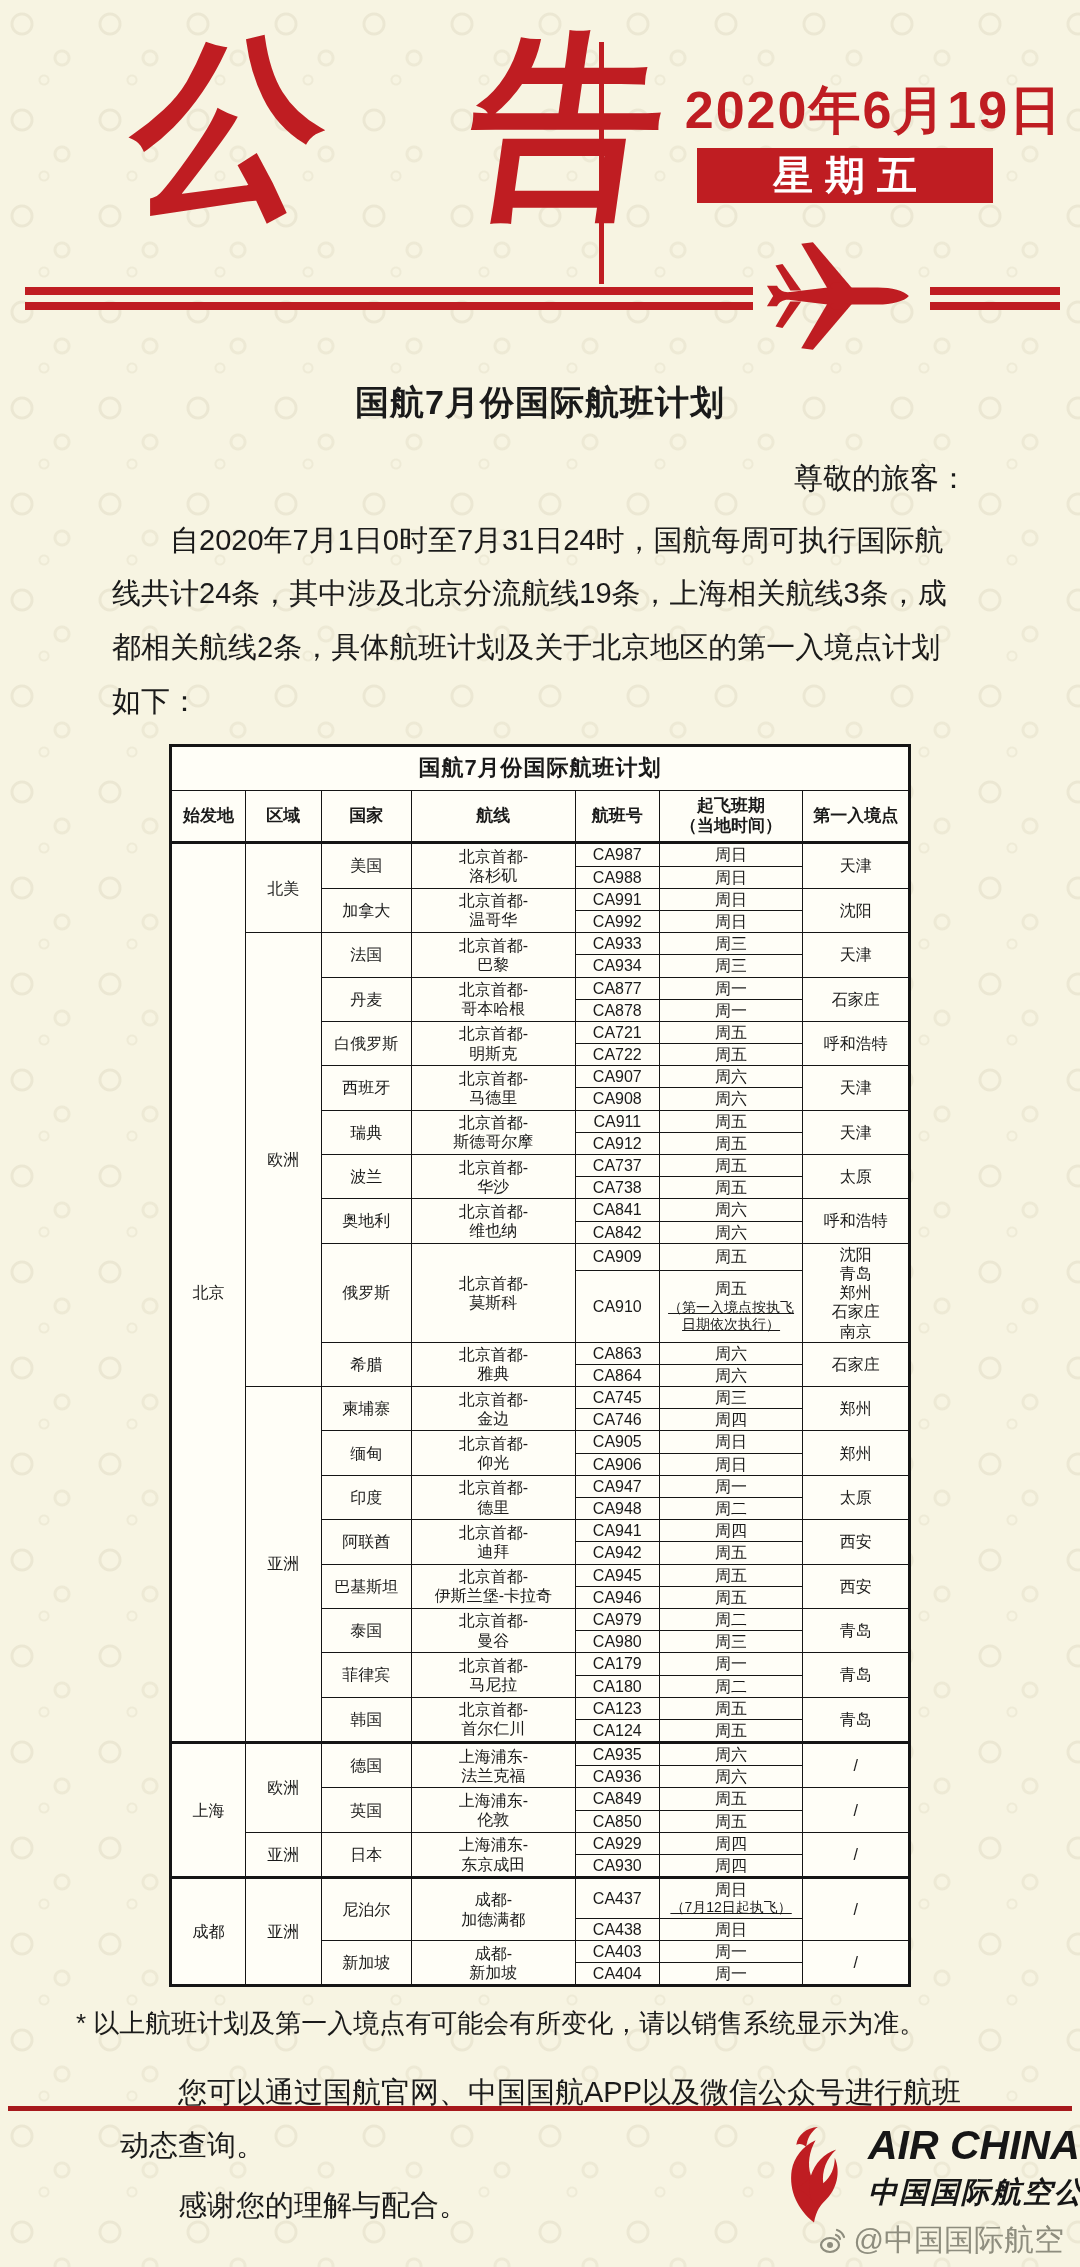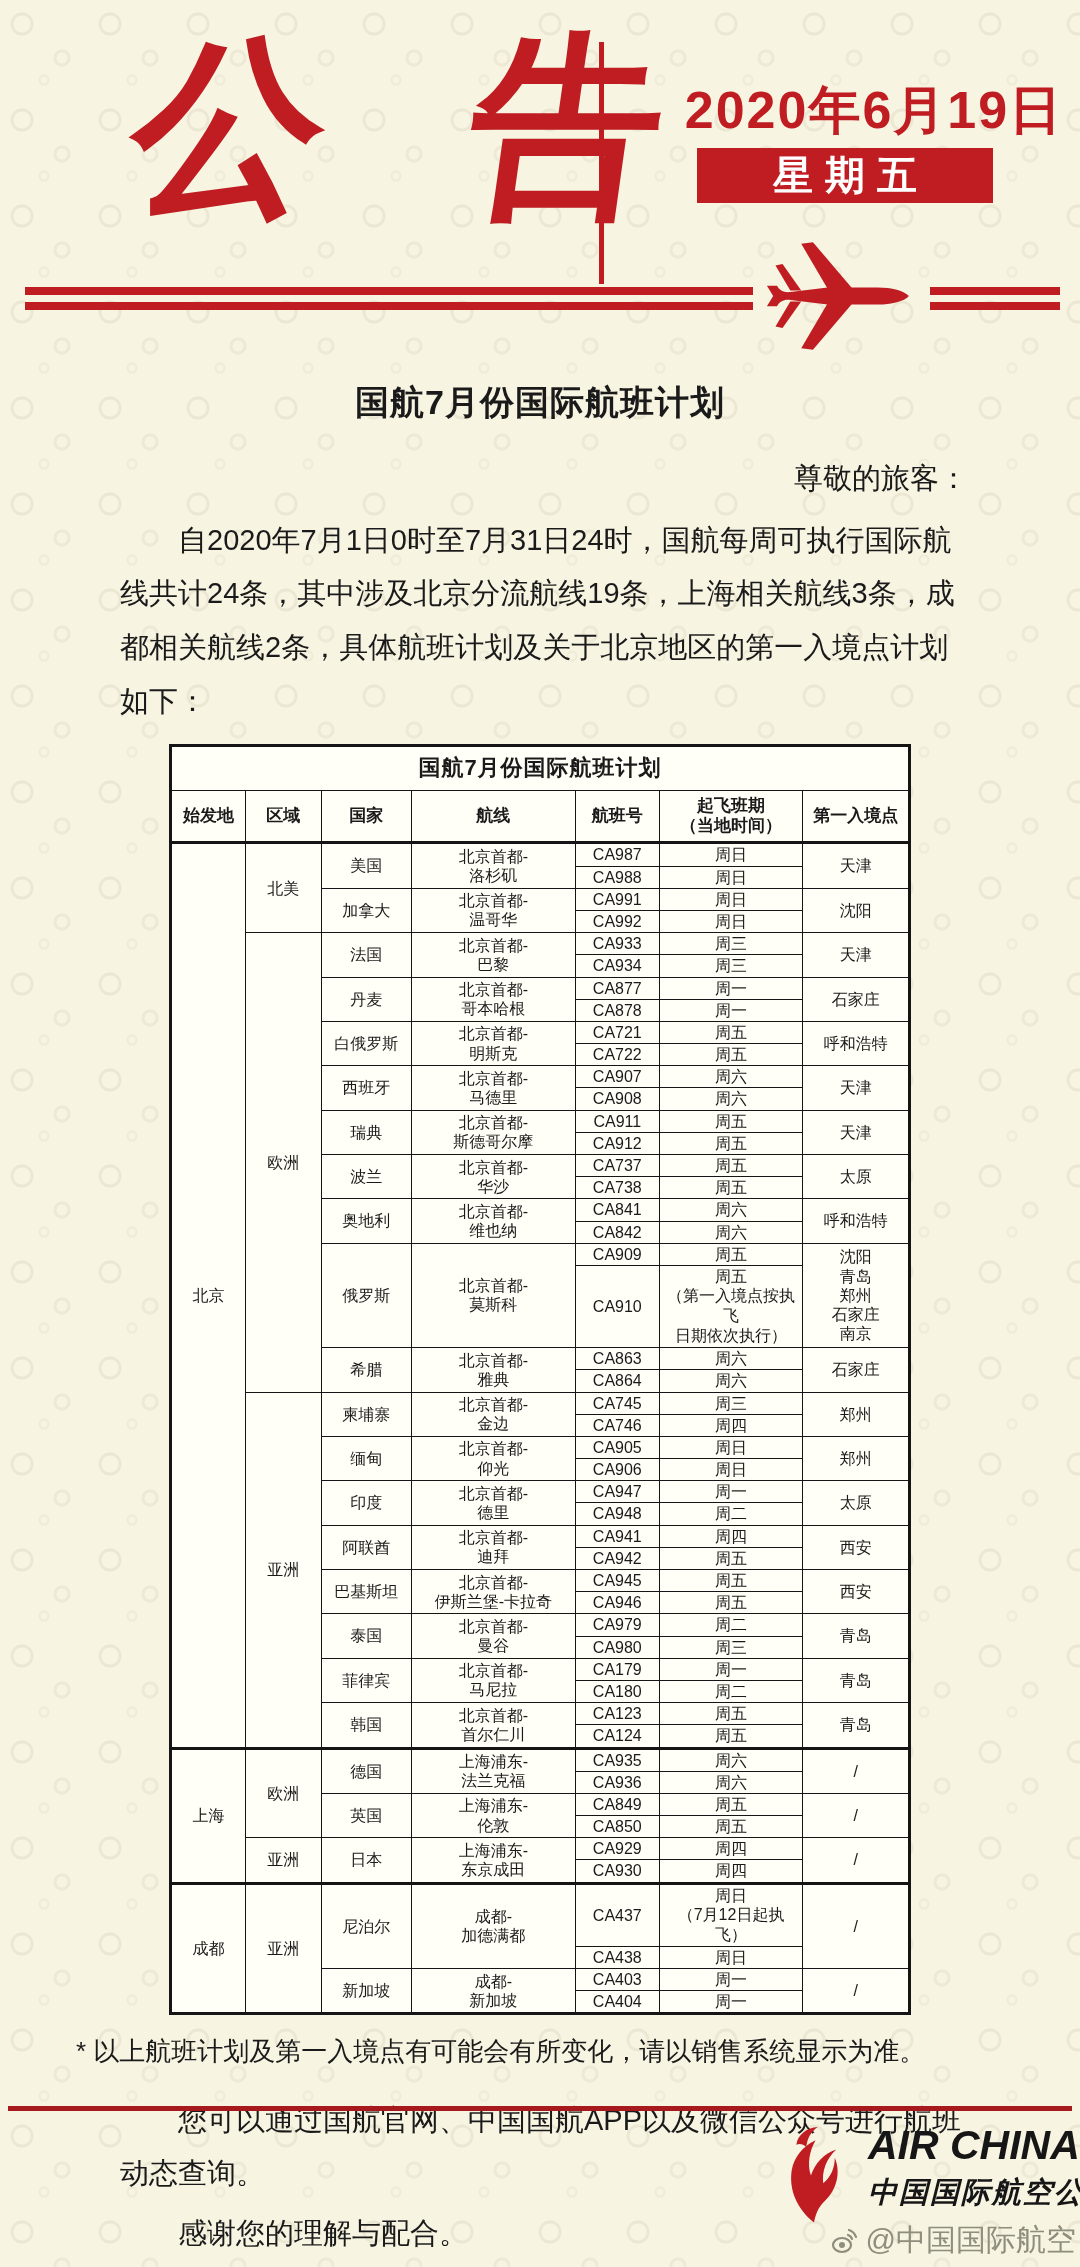--- a/index.html
+++ b/index.html
@@ -37,47 +37,47 @@
   .dbl-line{position:absolute;top:287px;height:7px;border-top:8px solid var(--red);border-bottom:8px solid var(--red);}
   .dbl-line.left{left:25px;width:728px;}
   .dbl-line.right{left:930px;width:130px;}
   .plane{position:absolute;left:756px;top:236px;width:156px;height:120px;}
   .plane svg{width:100%;height:100%;}
   
   .content{position:absolute;left:0;top:380px;width:1080px;}
   .doc-title{margin:0 0 26px 0;text-align:center;font-size:34px;font-weight:800;letter-spacing:1px;}
   .para-wrap{padding:0 112px;}
   .salutation{margin:0 0 8px 0;font-size:29px;line-height:1.85;text-indent:2em;text-align:right;}
-  .para{margin:8px;font-size:29px;line-height:1.85;text-indent:2em;white-space:pre-line;}
+  .para{margin:0;font-size:29px;line-height:1.85;text-indent:2em;white-space:pre-line;}
   
   table.flights{
     width:742px;margin:16px auto 0;border-collapse:collapse;table-layout:fixed;
     background:#fffef7;border:3px solid #151515;
   }
   table.flights td,table.flights th{
     border:1.5px solid #151515;text-align:center;vertical-align:middle;
     font-size:16px;line-height:1.2;padding:1px 2px;white-space:pre-line;font-weight:400;
   }
   table.flights .tbl-title{font-size:22px;font-weight:800;padding:8px 0;letter-spacing:1px;}
   table.flights thead th{font-size:17px;font-weight:700;padding:5px 1px;}
   table.flights tr.origin-start td{border-top:3px solid #151515;}
-  .note{display:block;font-size:16px;line-height:1.25;}
+  .note{display:block;font-size:14px;line-height:1.25;text-decoration:underline;}
   
   .footnote{margin:18px 40px 0 76px;font-size:26px;line-height:1.4;}
   .closing-wrap{padding:0 112px;margin-top:24px;margin-left:8px;}
   .closing{margin:0;font-size:29px;line-height:1.85;text-indent:2em;}
   .thanks{margin:6px 0 0 0;font-size:29px;line-height:1.85;text-indent:2em;}
   
   .bottom-line{position:absolute;left:8px;top:2106px;width:1064px;height:5px;background:var(--dark-red);}
   .brand{position:absolute;left:768px;top:2124px;display:flex;align-items:flex-start;}
   .phoenix{width:92px;height:100px;}
   .brand-text{margin-left:8px;display:flex;flex-direction:column;}
   .brand-en{font-size:41px;font-weight:800;font-style:italic;letter-spacing:0px;color:#161616;line-height:1.05;white-space:nowrap;}
   .brand-cn{font-family:"Liberation Serif","DejaVu Serif",serif;font-style:italic;font-size:29px;font-weight:700;color:#161616;margin-top:6px;letter-spacing:2px;white-space:nowrap;}
-  .watermark{position:absolute;right:4px;top:2220px;display:flex;align-items:center;gap:6px;color:#8e8d7e;font-size:30px;}
+  .watermark{position:absolute;right:16px;top:2220px;display:flex;align-items:center;gap:6px;color:#8e8d7e;font-size:30px;}
 </style>
 </head>
 <body>
 
 <div class="page">
 
   <div class="announce">公 告</div>
   <div class="vline"></div>
   <div class="date-line">2020年6月19日</div>
   <div class="weekday-badge">星期五</div>

